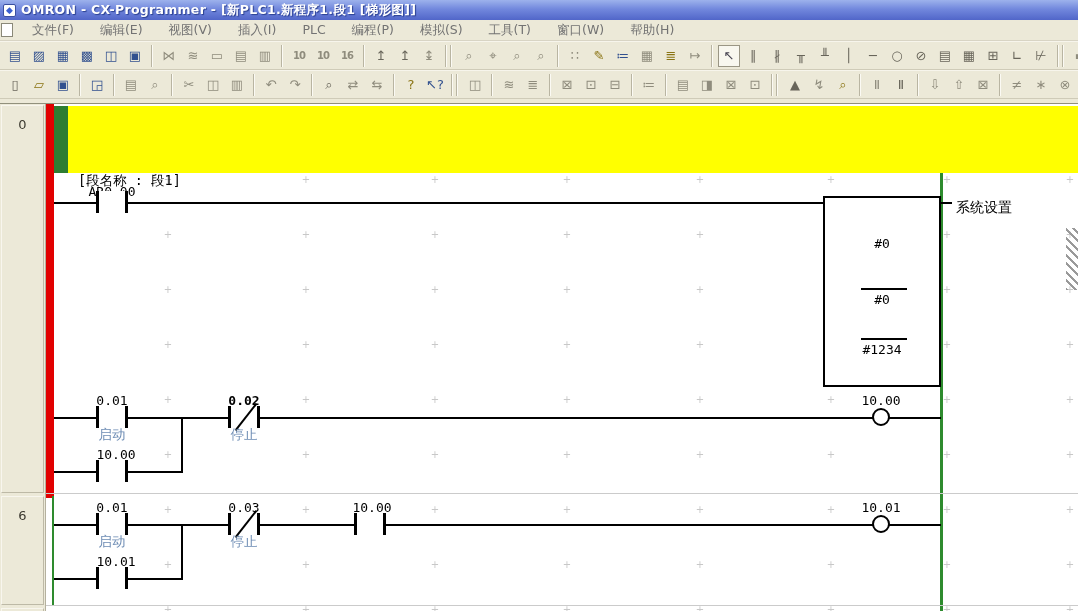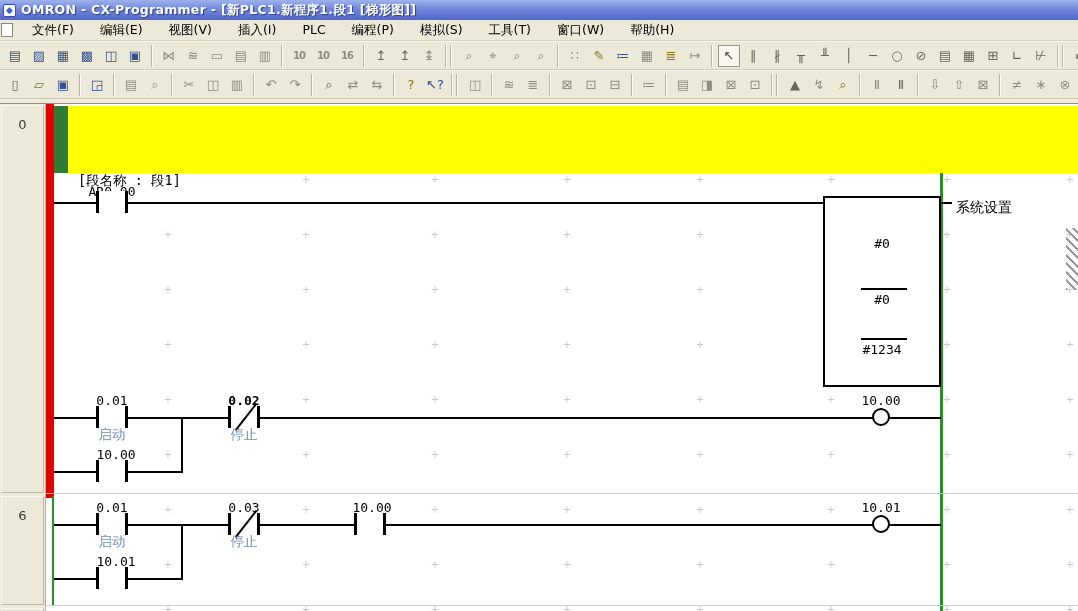--- a/index.html
+++ b/index.html
@@ -10,21 +10,21 @@
   .titlebar { height:20px; background:linear-gradient(180deg,#9db2ec 0%,#7288dd 45%,#5166c9 100%);
     display:flex; align-items:center; padding-left:3px; }
   .appicon { width:13px; height:13px; background:#fff; border:1px solid #3a4fa0; border-radius:2px;
     font-size:9px; line-height:11px; text-align:center; color:#3a5fd0; flex:0 0 auto; }
   .titletext { color:#fff; font-weight:bold; font-size:12.5px; margin-left:5px; white-space:nowrap;
     text-shadow:1px 1px 1px #2a3f90; letter-spacing:.3px; }
 
   
   .menubar { height:21px; display:flex; align-items:center; border-bottom:1px solid #d8d4c4; padding-left:1px; }
   .childicon { width:12px; height:14px; border:1px solid #8a8878; background:#fff; margin-right:6px; flex:0 0 auto; }
-  .mitem { font-size:12.5px; color:#000000; padding:2px 13px; white-space:nowrap; }
+  .mitem { font-size:12.5px; color:#737373; padding:2px 13px; white-space:nowrap; }
 
   
   .toolbar { height:29px; display:flex; align-items:center; padding:0 3px;
     border-top:1px solid #f7f5ec; border-bottom:1px solid #cfcbb8; }
   .tico { width:22px; height:22px; margin:0 1px; display:inline-flex; align-items:center; justify-content:center;
     font-family:"DejaVu Sans", sans-serif; font-size:13px; line-height:22px; color:#8f8c7d; flex:0 0 auto;
     white-space:nowrap; overflow:hidden; }
   .tico.c  { color:#31508f; }
   .tico.c2 { color:#8a7414; }
   .tico.d  { color:#68655a; }

